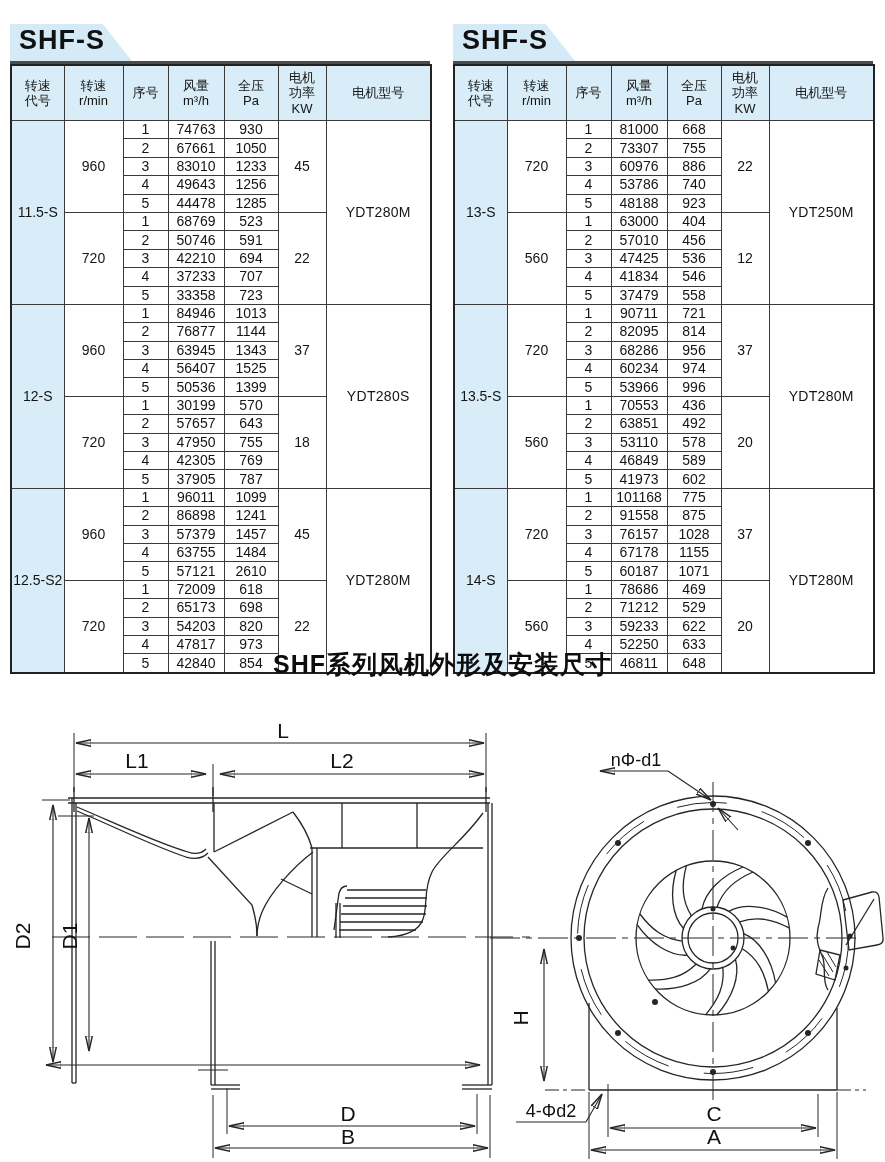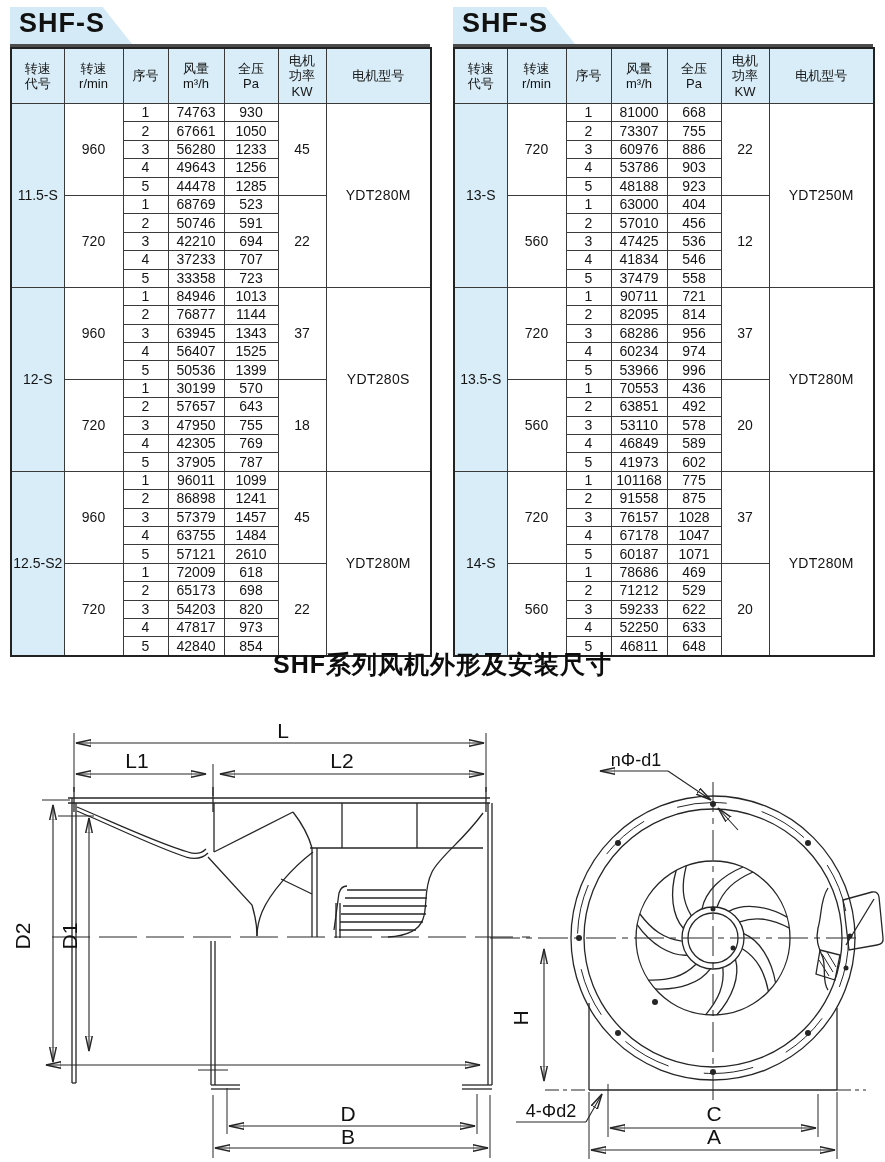--- a/index.html
+++ b/index.html
@@ -1,18 +1,18 @@
 <!DOCTYPE html>
 <html><head>
 <meta charset="utf-8">
 <style>
   html,body{margin:0;padding:0;}
   body{width:885px;height:1162px;background:#fff;position:relative;overflow:hidden;
        font-family:"Liberation Sans","DejaVu Sans",sans-serif;color:#141414;}
-  .tblock{position:absolute;top:2px;width:420px;}
+  .tblock{position:absolute;top:19px;width:420px;}
   #tblock0{left:10px;} #tblock1{left:453px;}
   .title-wrap{position:relative;height:45px;}
   .title-bg{position:absolute;left:0;top:5px;width:122px;height:37px;background:#d5eaf7;
             clip-path:polygon(0 0,76% 0,100% 100%,0 100%);}
   .title-text{position:absolute;left:9px;top:6px;font-size:27px;font-weight:bold;letter-spacing:1px;color:#111;}
   .title-rule{position:absolute;left:0;top:42px;width:420px;height:3px;background:#4c4c4c;}
   table.spec{border-collapse:collapse;table-layout:fixed;width:420px;}
   table.spec th,table.spec td{border:1px solid #3a3a3a;padding:0;text-align:center;vertical-align:middle;}
   table.spec{border:2px solid #222;}
   table.spec thead th{background:#d8edf8;font-weight:normal;font-size:13px;line-height:1.18;height:54px;}
@@ -92,21 +92,21 @@
             <td rowspan="5">45</td>
             <td class="c-motor" rowspan="10">YDT280M</td>
           </tr>
           <tr>
             <td>2</td>
             <td>67661</td>
             <td>1050</td>
           </tr>
           <tr>
             <td>3</td>
-            <td>56280</td>
+            <td>83010</td>
             <td>1233</td>
           </tr>
           <tr>
             <td>4</td>
             <td>49643</td>
             <td>1256</td>
           </tr>
           <tr>
             <td>5</td>
             <td>44478</td>
@@ -320,21 +320,21 @@
             <td>755</td>
           </tr>
           <tr>
             <td>3</td>
             <td>60976</td>
             <td>886</td>
           </tr>
           <tr>
             <td>4</td>
             <td>53786</td>
-            <td>903</td>
+            <td>740</td>
           </tr>
           <tr>
             <td>5</td>
             <td>48188</td>
             <td>923</td>
           </tr>
           <tr>
             <td rowspan="5">560</td>
             <td>1</td>
             <td>63000</td>
@@ -432,21 +432,21 @@
             <td>875</td>
           </tr>
           <tr>
             <td>3</td>
             <td>76157</td>
             <td>1028</td>
           </tr>
           <tr>
             <td>4</td>
             <td>67178</td>
-            <td>1047</td>
+            <td>1155</td>
           </tr>
           <tr>
             <td>5</td>
             <td>60187</td>
             <td>1071</td>
           </tr>
           <tr>
             <td rowspan="5">560</td>
             <td>1</td>
             <td>78686</td>

